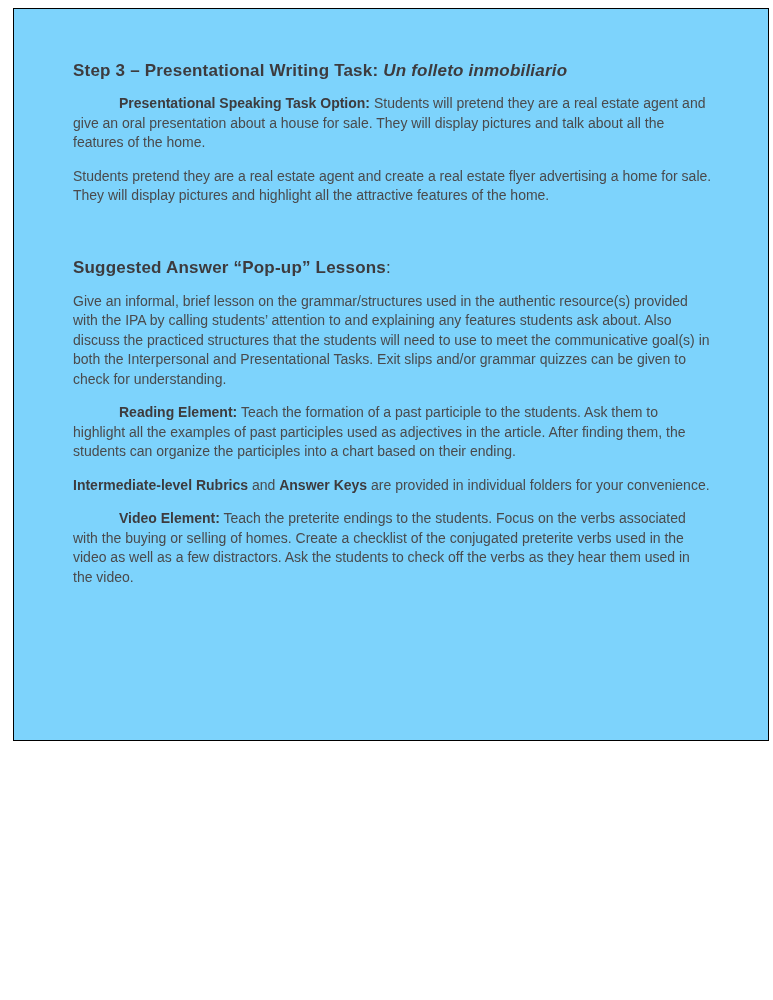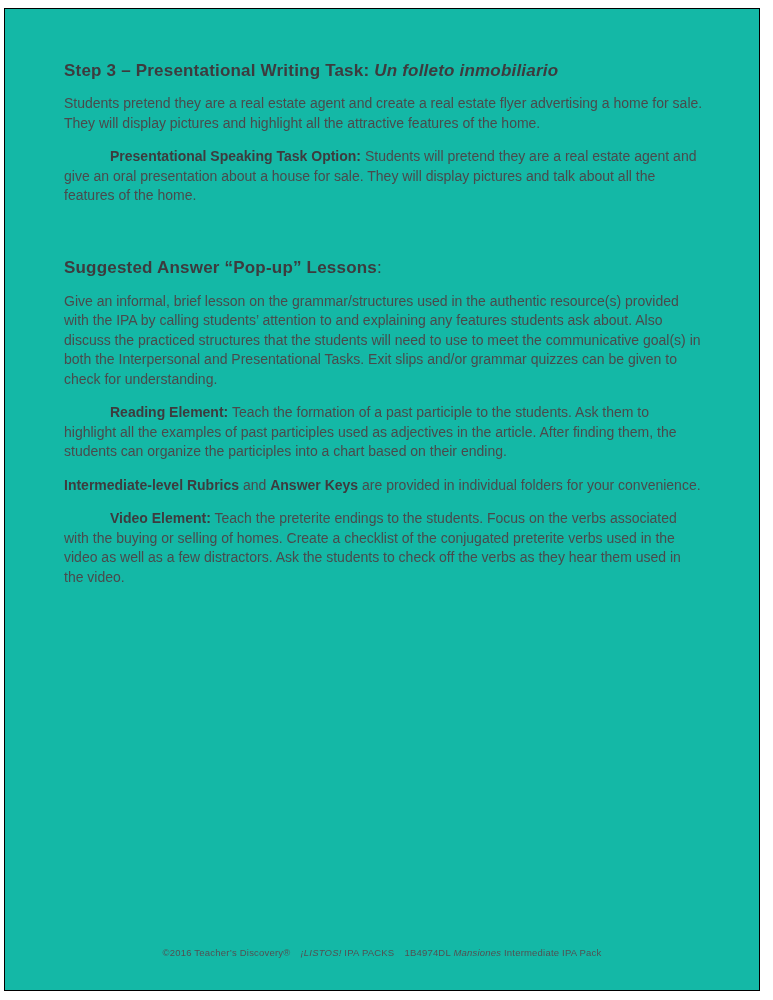--- a/index.html
+++ b/index.html
@@ -10,26 +10,26 @@
   body {
     width: 773px;
     height: 1000px;
     position: relative;
     font-family: "Liberation Sans", sans-serif;
     color: #4a4a4c;
     -webkit-font-smoothing: antialiased;
   }
   .page {
     position: absolute;
-    left: 4px;
+    left: 13px;
     top: 8px;
     width: 756px;
-    height: 983px;
+    height: 733px;
     border: 1.5px solid #000000;
-    background: #14b8a6;
+    background: #7dd3fc;
     box-sizing: border-box;
   }
   .content {
     position: absolute;
     left: 59px;
     top: 52px;
     width: 640px;
   }
   h1, h2 {
     font-size: 17px;
@@ -68,32 +68,29 @@
   .footer .it { font-style: italic; }
 </style>
 </head>
 <body>
 
 <div class="page">
   <div class="content">
 
     <h1><span>Step 3 – Presentational Writing Task: </span><span class="it">Un folleto inmobiliario</span></h1>
 
+    <p class="body indent"><b>Presentational Speaking Task Option:</b><span> Students will pretend they are a real estate agent and give an oral presentation about a house for sale. They will display pictures and talk about all the features of the home.</span></p>
+
     <p class="body">Students pretend they are a real estate agent and create a real estate flyer advertising a home for sale. They will display pictures and highlight all the attractive features of the home.</p>
-
-    <p class="body indent"><b>Presentational Speaking Task Option:</b><span> Students will pretend they are a real estate agent and give an oral presentation about a house for sale. They will display pictures and talk about all the features of the home.</span></p>
 
     <h2><span>Suggested Answer “Pop-up” Lessons</span><span class="colon">:</span></h2>
 
     <p class="body">Give an informal, brief lesson on the grammar/structures used in the authentic resource(s) provided with the IPA by calling students’ attention to and explaining any features students ask about. Also discuss the practiced structures that the students will need to use to meet the communicative goal(s) in both the Interpersonal and Presentational Tasks. Exit slips and/or grammar quizzes can be given to check for understanding.</p>
 
     <p class="body indent"><b>Reading Element:</b><span> Teach the formation of a past participle to the students. Ask them to highlight all the examples of past participles used as adjectives in the article. After finding them, the students can organize the participles into a chart based on their ending.</span></p>
 
     <p class="body"><b>Intermediate-level Rubrics</b><span> and </span><b>Answer Keys</b><span> are provided in individual folders for your convenience.</span></p>
 
     <p class="body indent"><b>Video Element:</b><span> Teach the preterite endings to the students. Focus on the verbs associated with the buying or selling of homes. Create a checklist of the conjugated preterite verbs used in the video as well as a few distractors. Ask the students to check off the verbs as they hear them used in the video.</span></p>
 
   </div>
 
-  <div class="footer">
-    <span>©2016 Teacher’s Discovery®</span><span class="gap it">¡LISTOS!</span><span> IPA PACKS</span><span class="gap">1B4974DL </span><span class="it">Mansiones</span><span> Intermediate IPA Pack</span>
-  </div>
 </div>
 
 </body></html>

